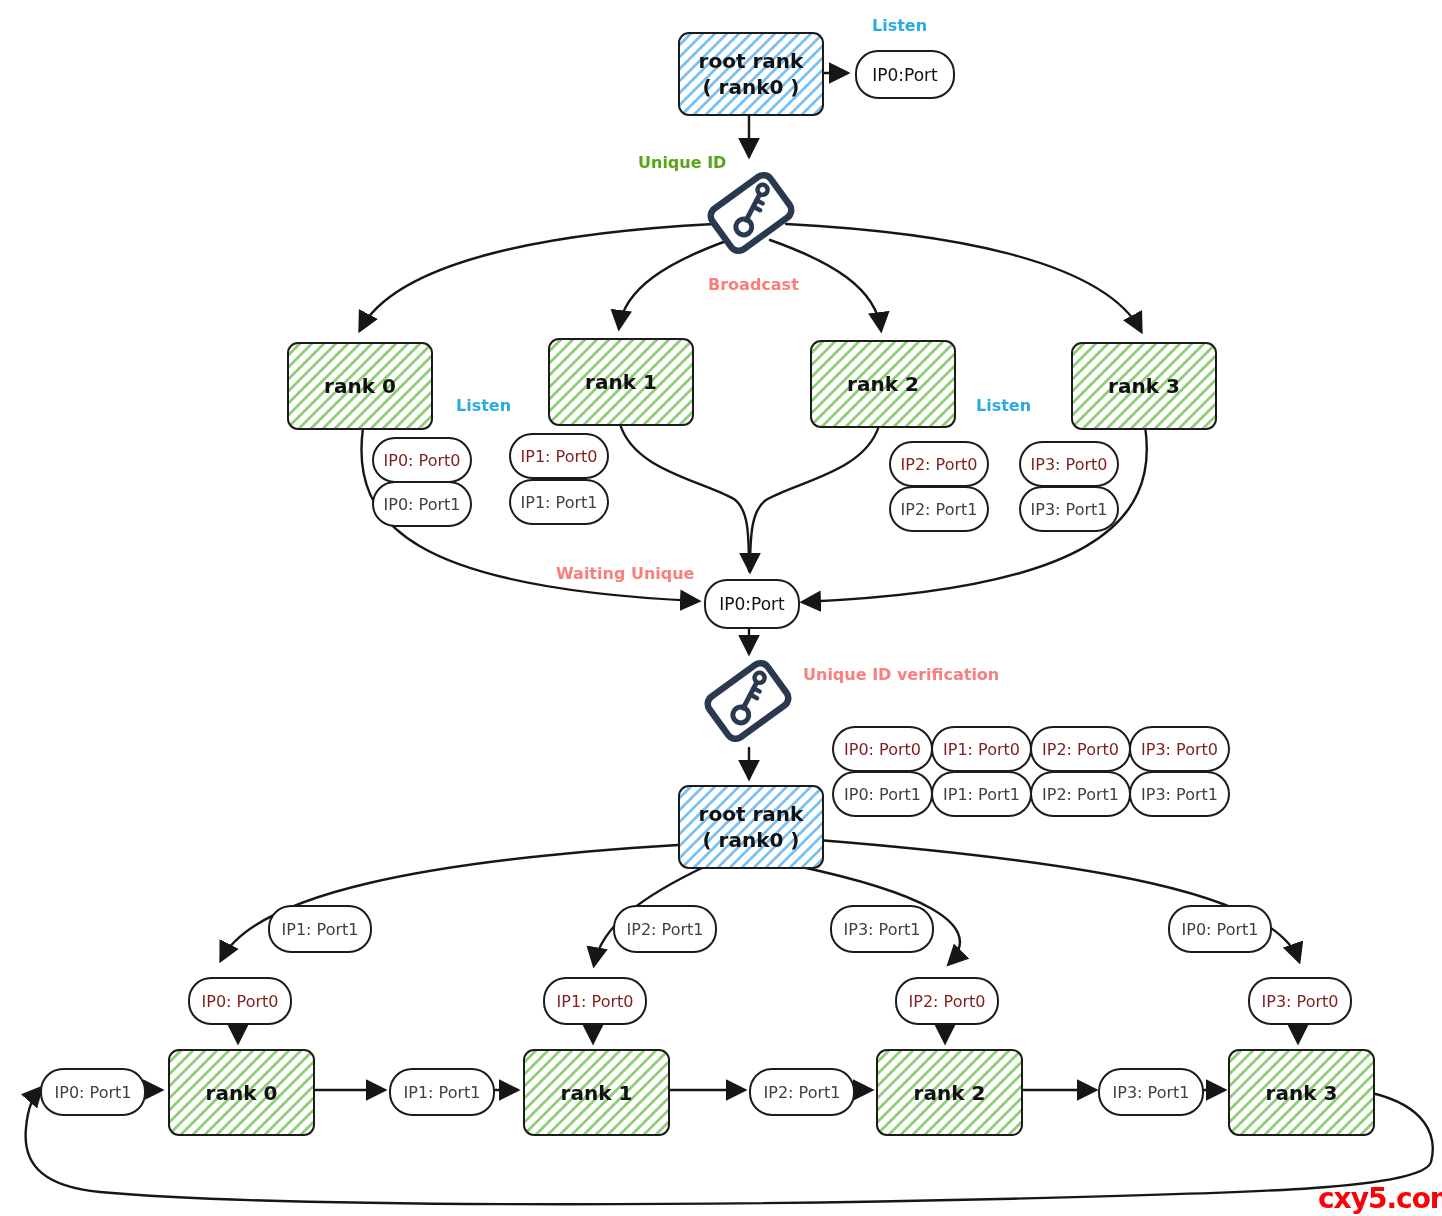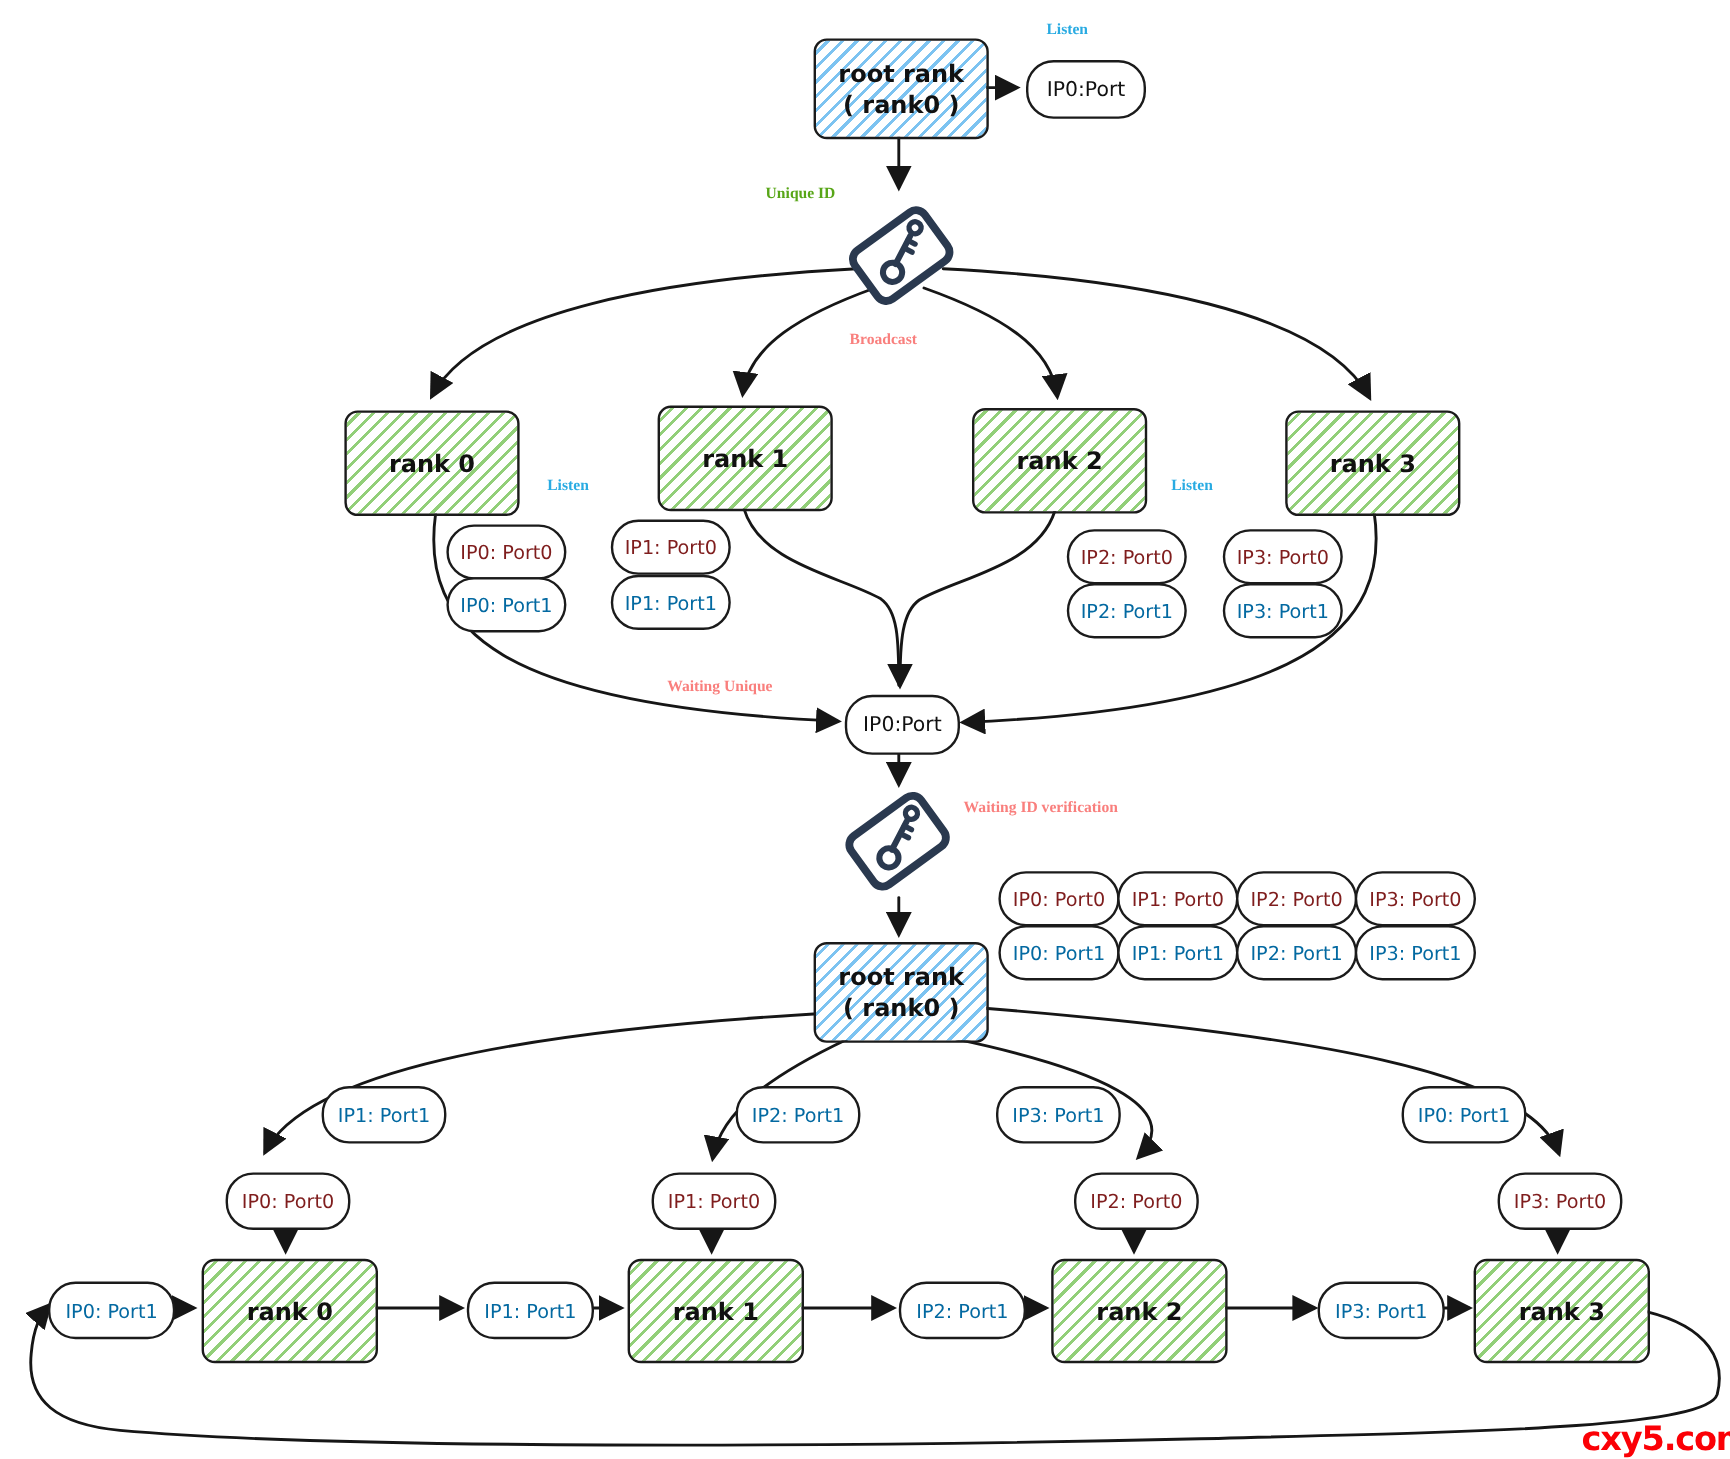--- a/index.html
+++ b/index.html
@@ -9,23 +9,23 @@
   .cpath{fill:none;stroke:#161616;stroke-width:2.4;stroke-linecap:round;}
   .box{position:absolute;border:2.6px solid #1b1b1b;border-radius:11px;
        display:flex;flex-direction:column;align-items:center;justify-content:center;
        font-weight:bold;font-size:20px;color:#111;text-align:center;line-height:1.3;}
   .box.blue{background-image:repeating-linear-gradient(135deg,#ffffff 0 6px,#7cc3f1 6px 8.5px);text-align:right;}
   .box.green{background-image:repeating-linear-gradient(135deg,#ffffff 0 6px,#92cf79 6px 8.5px);}
   .pill{position:absolute;border:2.6px solid #1b1b1b;border-radius:23px;background:#fff;
         display:flex;align-items:center;justify-content:center;
         font-weight:normal;font-size:16px;white-space:nowrap;}
   .pill.purple{color:#7f1d1d;}
-  .pill.orange{color:#0369a1;}
+  .pill.orange{color:#404040;}
   .pill.black{color:#111;font-size:17px;}
-  .lbl{position:absolute;font-weight:bold;font-size:13px;white-space:nowrap;font-family:Liberation Serif, serif;}
+  .lbl{position:absolute;font-weight:bold;font-size:16px;white-space:nowrap;}
   .lbl.blue{color:#29abe2;}
   .lbl.green{color:#58a618;}
   .lbl.salmon{color:#f97f7d;}
   .watermark{position:absolute;left:1318px;top:1182px;color:#fb0006;
              font-weight:bold;font-size:28px;letter-spacing:-1px;}
 </style>
 </head>
 <body>
 
 <div class="canvas">
@@ -108,21 +108,21 @@
   <div class="pill purple" style="left:509px;top:433px;width:96px;height:42px;">IP1: Port0</div>
   <div class="pill orange" style="left:509px;top:479px;width:96px;height:42px;">IP1: Port1</div>
   <div class="pill purple" style="left:889px;top:441px;width:96px;height:42px;">IP2: Port0</div>
   <div class="pill orange" style="left:889px;top:486px;width:96px;height:42px;">IP2: Port1</div>
   <div class="pill purple" style="left:1019px;top:441px;width:96px;height:42px;">IP3: Port0</div>
   <div class="pill orange" style="left:1019px;top:486px;width:96px;height:42px;">IP3: Port1</div>
 
   <div class="lbl salmon" style="left:556px;top:564px;">Waiting Unique</div>
   <div class="pill black" style="left:704px;top:579px;width:92px;height:46px;">IP0:Port</div>
 
-  <div class="lbl salmon" style="left:803px;top:665px;">Waiting ID verification</div>
+  <div class="lbl salmon" style="left:803px;top:665px;">Unique ID verification</div>
 
   <div class="pill purple" style="left:832px;top:726px;width:97px;height:42px;">IP0: Port0</div>
   <div class="pill purple" style="left:931px;top:726px;width:97px;height:42px;">IP1: Port0</div>
   <div class="pill purple" style="left:1030px;top:726px;width:97px;height:42px;">IP2: Port0</div>
   <div class="pill purple" style="left:1129px;top:726px;width:97px;height:42px;">IP3: Port0</div>
   <div class="pill orange" style="left:832px;top:771px;width:97px;height:42px;">IP0: Port1</div>
   <div class="pill orange" style="left:931px;top:771px;width:97px;height:42px;">IP1: Port1</div>
   <div class="pill orange" style="left:1030px;top:771px;width:97px;height:42px;">IP2: Port1</div>
   <div class="pill orange" style="left:1129px;top:771px;width:97px;height:42px;">IP3: Port1</div>
 

